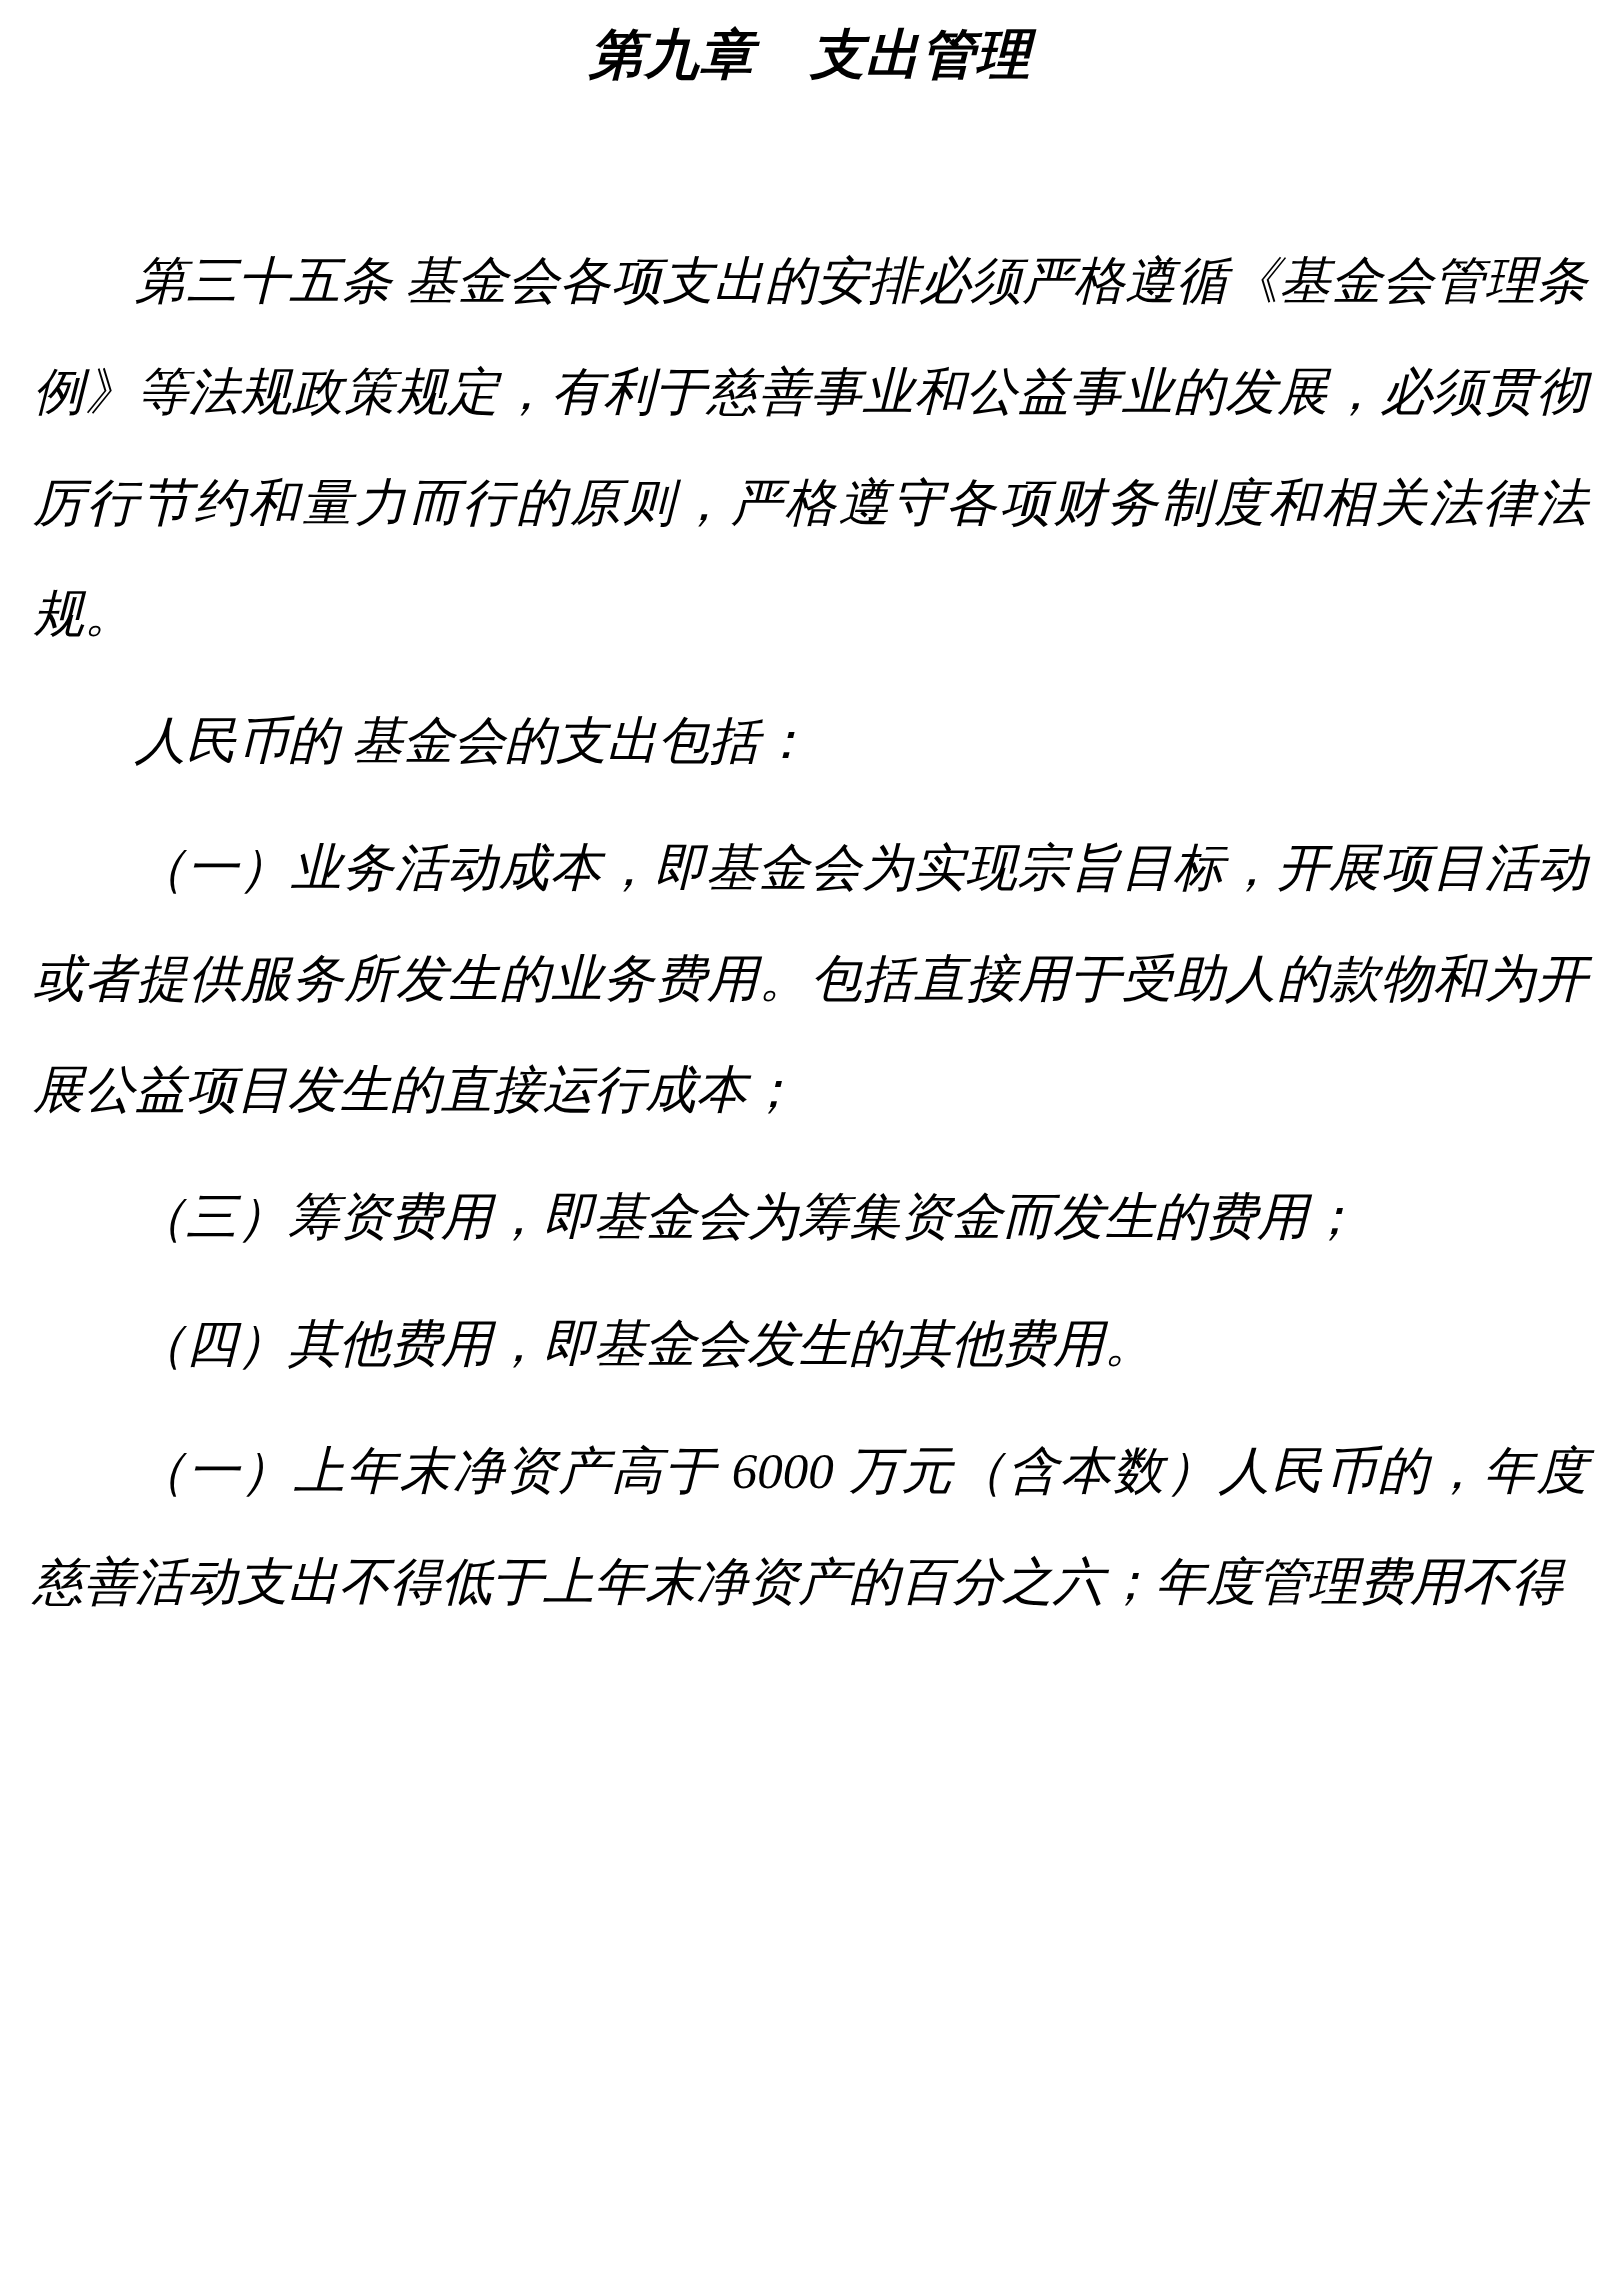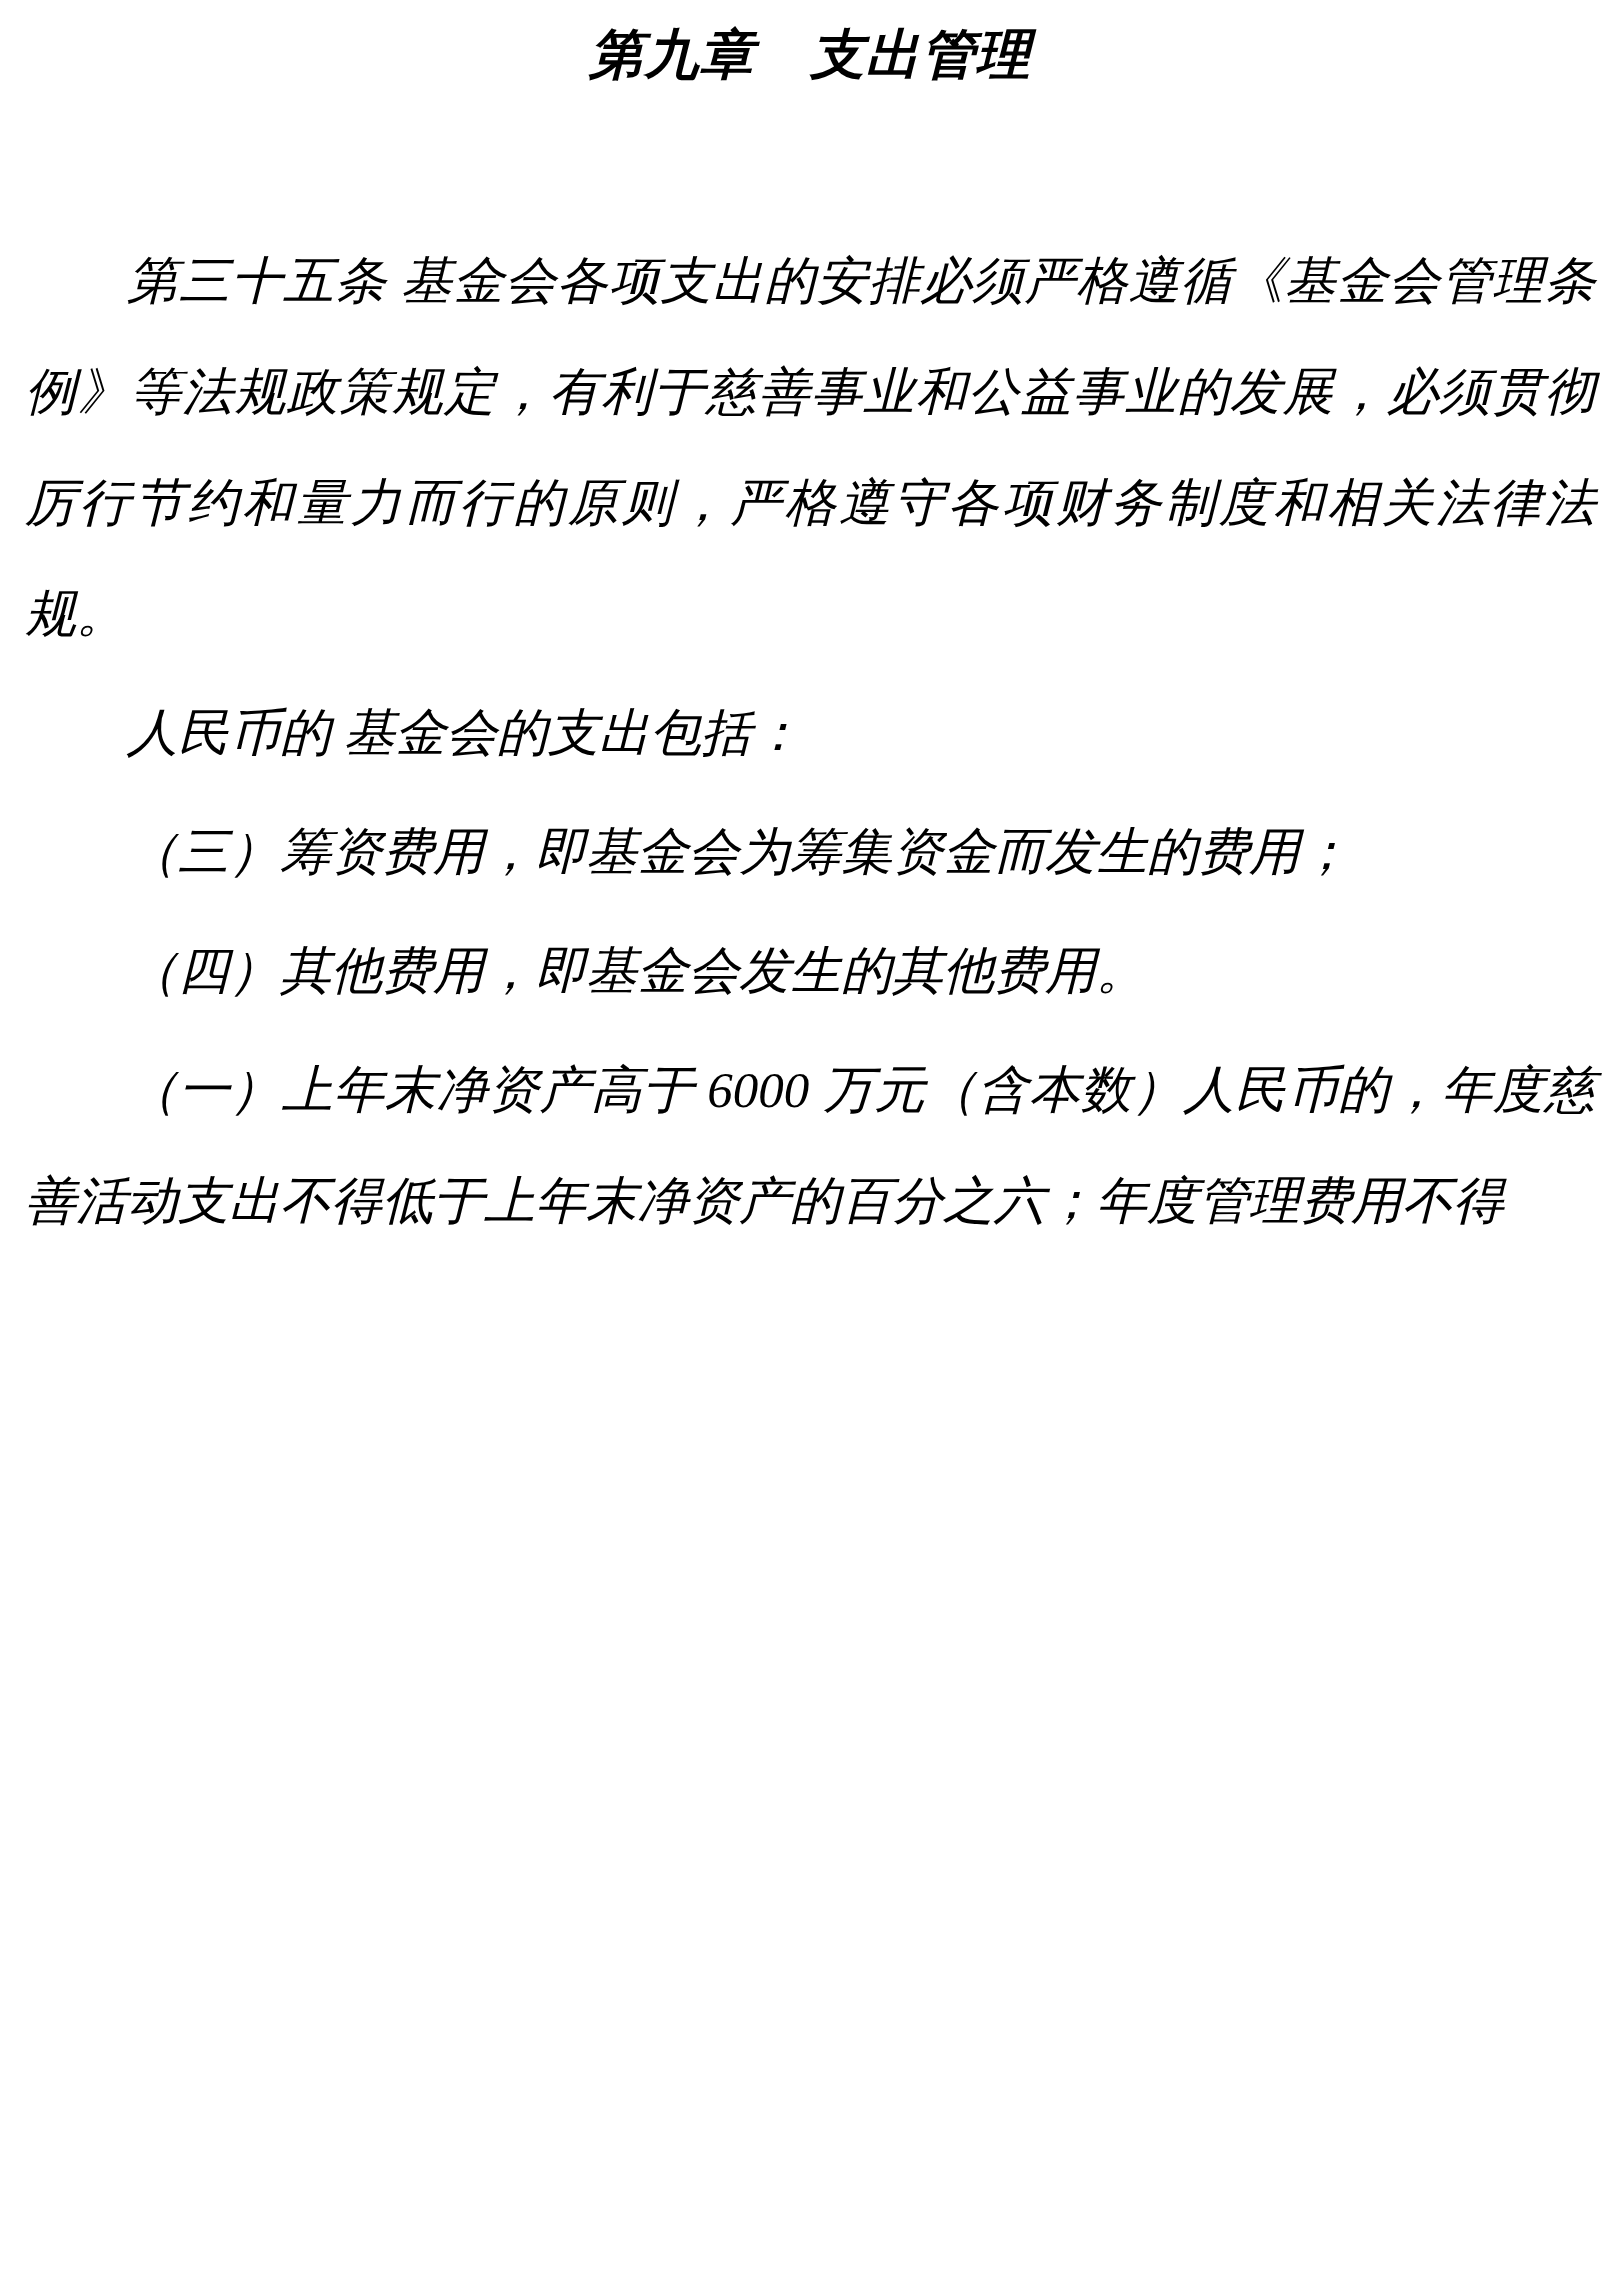--- a/index.html
+++ b/index.html
@@ -31,35 +31,36 @@
   }
   .content {
     margin-top: 134px;
     font-size: 51px;
     line-height: 111px;
     font-style: italic; 
     text-align: justify;
     text-justify: inter-ideograph;
   }
   .content p {
-    margin: 8px;
+    margin: 16px;
     padding: 0;
     text-indent: 2em;
     word-break: normal;
     overflow-wrap: break-word;
   }
 </style>
 </head>
 <body>
 
 <div class="page">
   <div class="doc">
     <h1 class="chapter-title">第九章　支出管理</h1>
     <div class="content">
       <p>第三十五条 基金会各项支出的安排必须严格遵循《基金会管理条例》等法规政策规定，有利于慈善事业和公益事业的发展，必须贯彻厉行节约和量力而行的原则，严格遵守各项财务制度和相关法律法规。</p>
       <p>人民币的 基金会的支出包括：</p>
+      <p>（一）业务活动成本，即基金会为实现宗旨目标，开展项目活动或者提供服务所发生的业务费用。包括直接用于受助人的款物和为开展公益项目发生的直接运行成本；</p>
       <p>（三）筹资费用，即基金会为筹集资金而发生的费用；</p>
       <p>（四）其他费用，即基金会发生的其他费用。</p>
       <p>（一）上年末净资产高于 6000 万元（含本数）人民币的，年度慈善活动支出不得低于上年末净资产的百分之六；年度管理费用不得</p>
     </div>
   </div>
 </div>
 
 
 </body></html>

